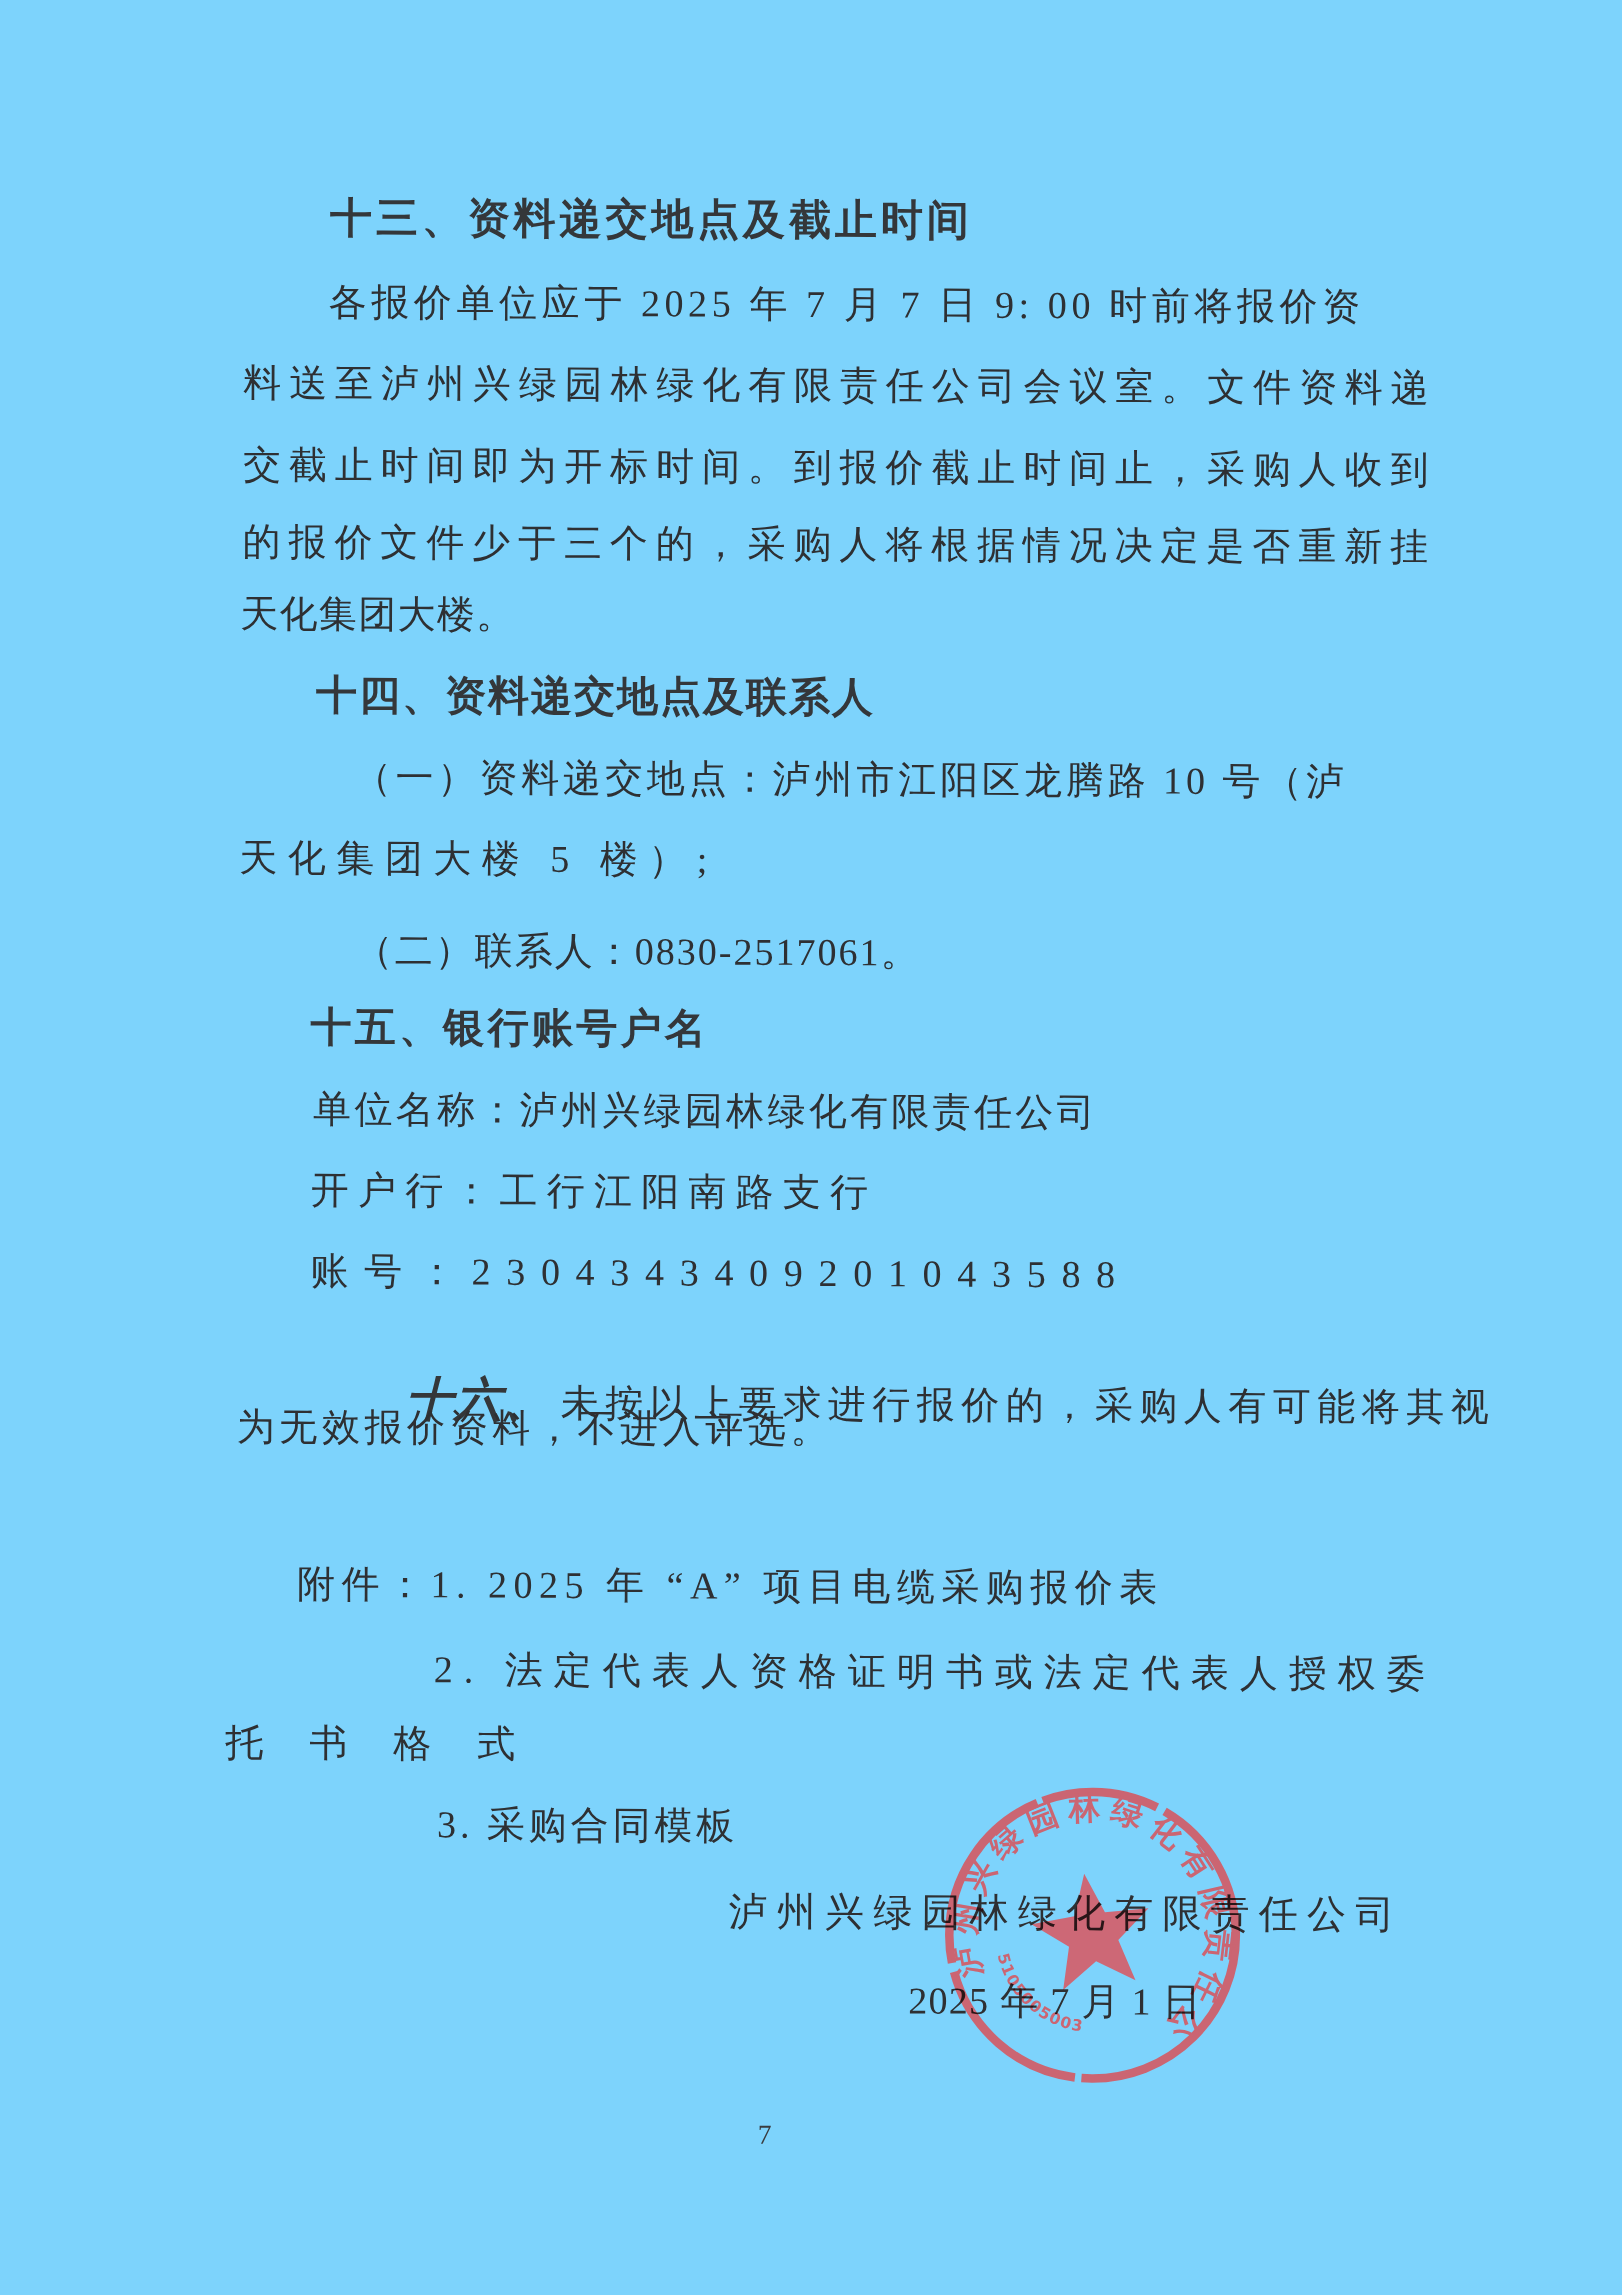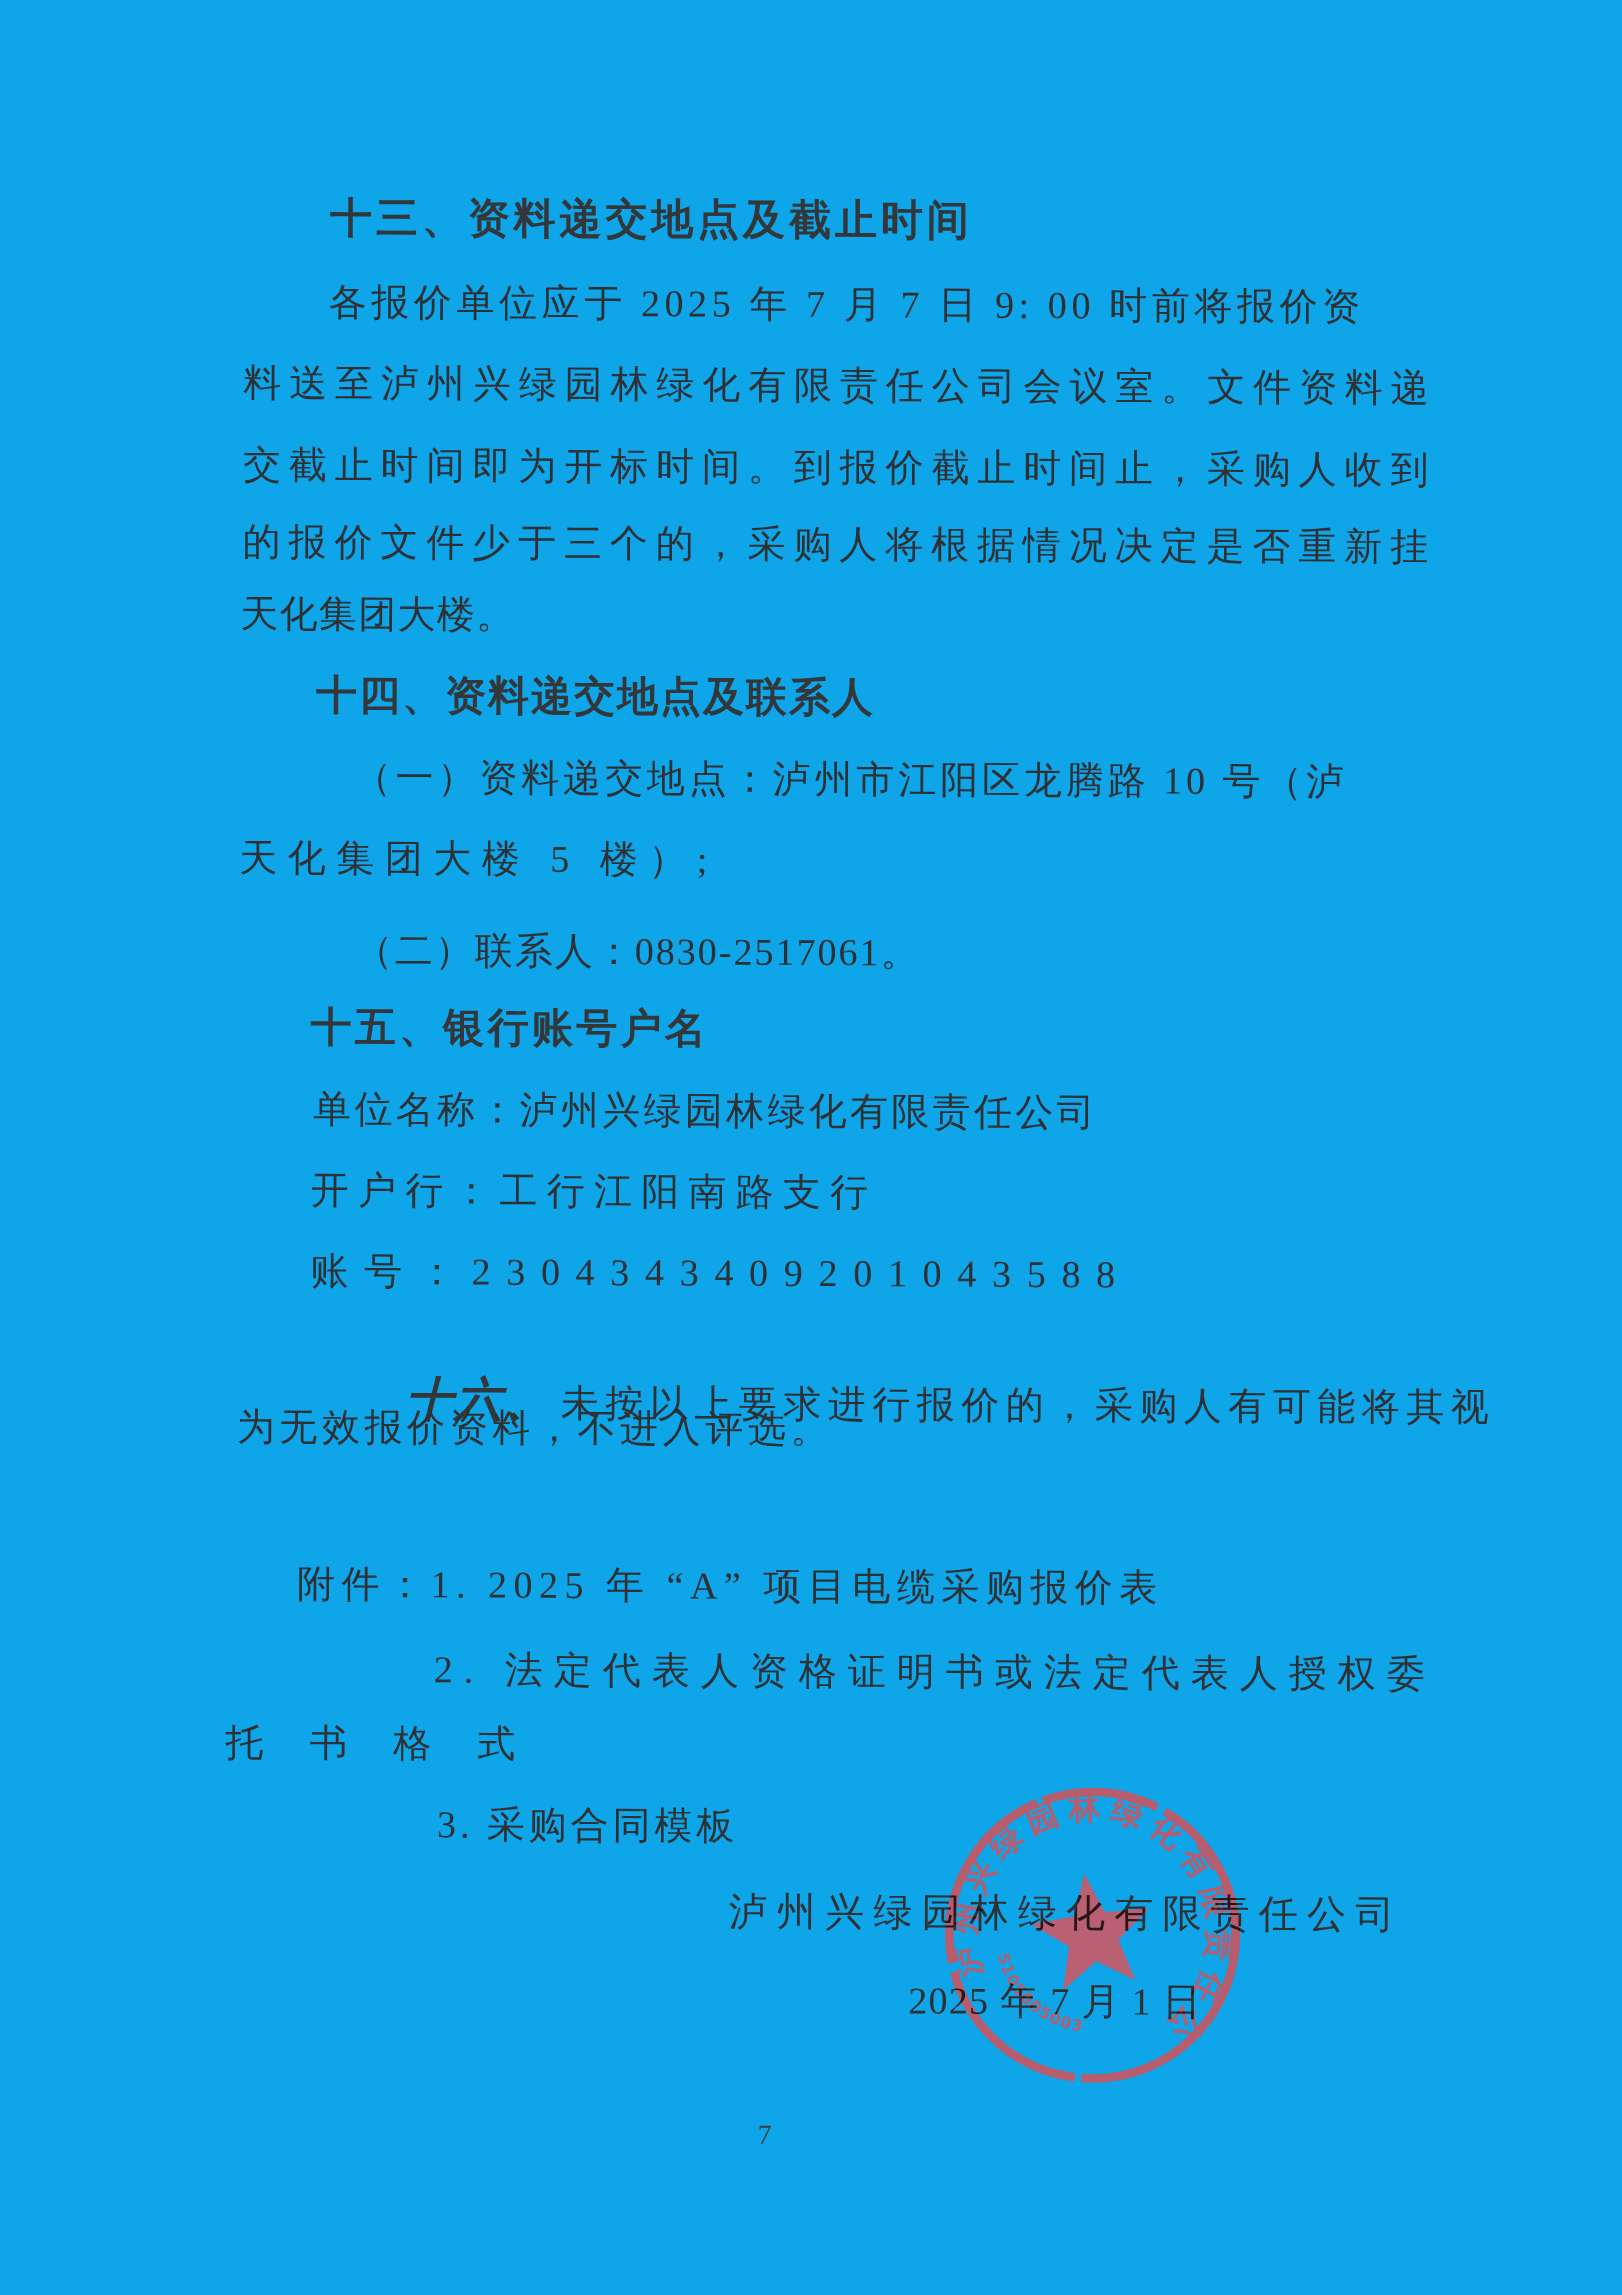--- a/index.html
+++ b/index.html
@@ -1,20 +1,20 @@
 <!DOCTYPE html>
 <html style="font-size:10.5px"><head>
 <meta charset="utf-8">
 <style>
   html,body{margin:0;padding:0;background:#ffffff;}
   #page{
     position:relative;
     width:1623px;
     height:2295px;
-    background:#0ea5e9;
+    background:#7dd3fc;
     overflow:hidden;
     font-family:"Liberation Serif","DejaVu Serif",serif;
   }
   #content{
     position:absolute;
     left:0;top:0;width:100%;height:100%;
     transform:rotate(0.25deg);
     transform-origin:50% 40%;
   }
   .line{

